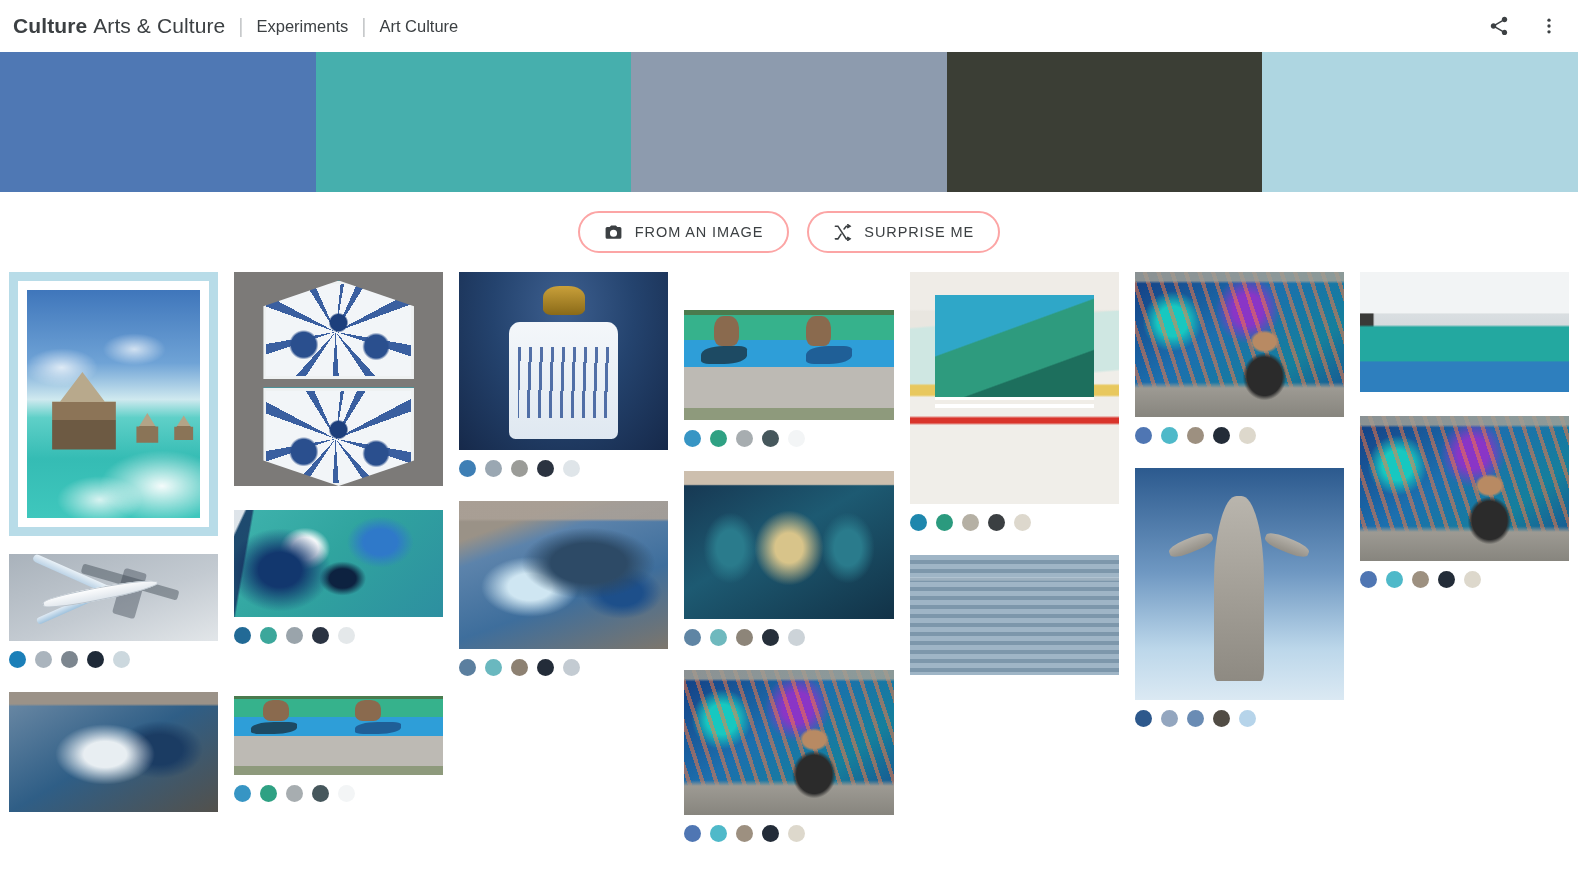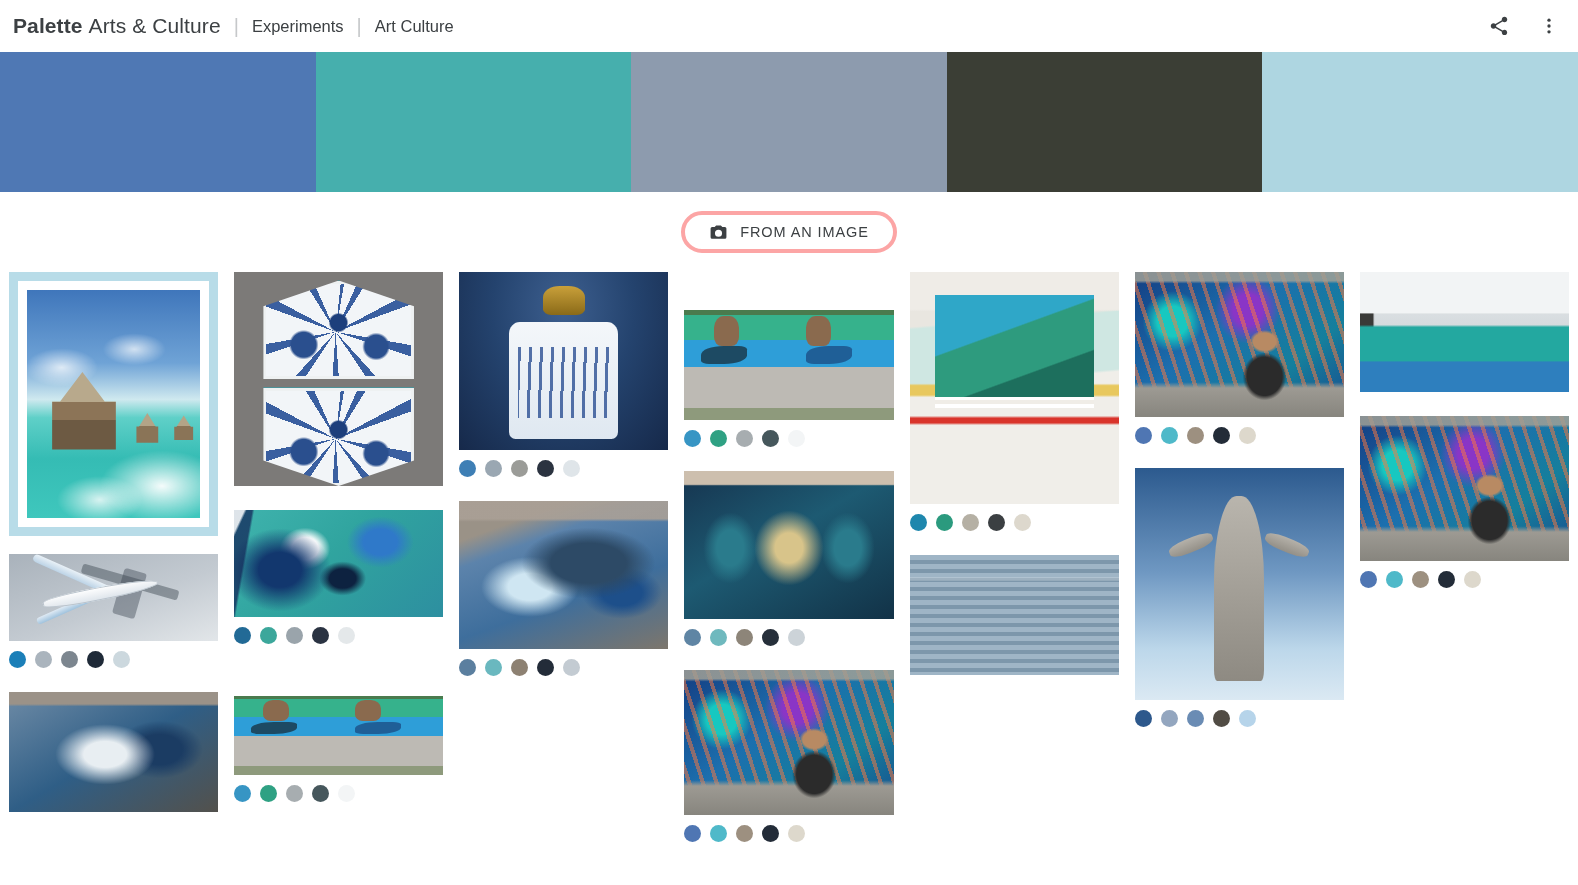--- a/index.html
+++ b/index.html
@@ -38,21 +38,21 @@
     height: 80px;
     display: flex;
     align-items: center;
     justify-content: center;
     gap: 18px;
     background: #fff;
   }
   .pill {
     display: flex; align-items: center; gap: 12px;
     height: 42px; padding: 0 24px;
-    border: 4px solid #fca5a5; border-radius: 21px;
+    border: 2px solid #fca5a5; border-radius: 21px;
     background: #fff; cursor: pointer;
     font-size: 14.5px; letter-spacing: .9px; color: #3c4043;
   }
   .pill svg { display: block; }
 
   
   .results {
     column-count: 7;
     column-gap: 16px;
     padding: 0 9px;
@@ -266,21 +266,21 @@
       radial-gradient(ellipse 34% 36% at 46% 52%, #e8eef2 0 30%, rgba(232,238,242,0) 70%),
       radial-gradient(ellipse 26% 30% at 72% 48%, #1b3c63 0 42%, rgba(27,60,99,0) 80%),
       linear-gradient(150deg, #6e8ba6 0%, #2f5e86 50%, #53514c 100%);
   }
 </style>
 </head>
 <body>
 
 <div class="header">
   <div class="brand">
-    <span class="brand-google">Palette</span>
+    <span class="brand-google">Culture</span>
     <span class="brand-rest">Arts &amp; Culture</span>
   </div>
   <span class="vsep">|</span>
   <a class="navlink" href="#">Experiments</a>
   <span class="vsep">|</span>
   <a class="navlink" href="#">Art Culture</a>
 
   <div class="header-right">
     <div class="icon-btn">
       <svg width="22" height="22" viewBox="0 0 24 24" fill="#3c4043">
@@ -308,20 +308,32 @@
 <div class="actions">
   <button class="pill">
     <span>
       <svg width="19" height="19" viewBox="0 0 24 24" fill="#3c4043">
         <path d="M9 3l-1.8 2H4a2 2 0 00-2 2v11a2 2 0 002 2h16a2 2 0 002-2V7a2 2 0 00-2-2h-3.2L15 3H9zm3 5.5a4.5 4.5 0 110 9 4.5 4.5 0 010-9z"></path>
       </svg>
     </span>
     <span>FROM AN IMAGE</span>
   </button>
 
+  <button class="pill">
+    <span>
+      <svg width="19" height="19" viewBox="0 0 24 24" fill="none" stroke="#3c4043" stroke-width="2" stroke-linecap="round">
+        <path d="M3 4h3.2l10.6 16H21"></path>
+          <path d="M3 20h3.2l4-6"></path>
+          <path d="M14 7.6l2.8-3.6H21"></path>
+        <path d="M18.6 2.2L21.4 4l-2.8 1.8"></path>
+          <path d="M18.6 18.2L21.4 20l-2.8 1.8"></path>
+      </svg>
+    </span>
+    <span>SURPRISE ME</span>
+  </button>
 </div>
 
 <div class="results" id="results"><div class="card featured"><div class="thumb art-lagoon" style="height:228px">
         <div class="hut"></div>
         <div class="hut2"></div>
         <div class="hut3"></div>
       </div></div><div class="card"><div class="thumb art-plane" style="height:87px">
         <div class="shadow"></div>
         <div class="shadow2"></div>
         <div class="wing1"></div>

